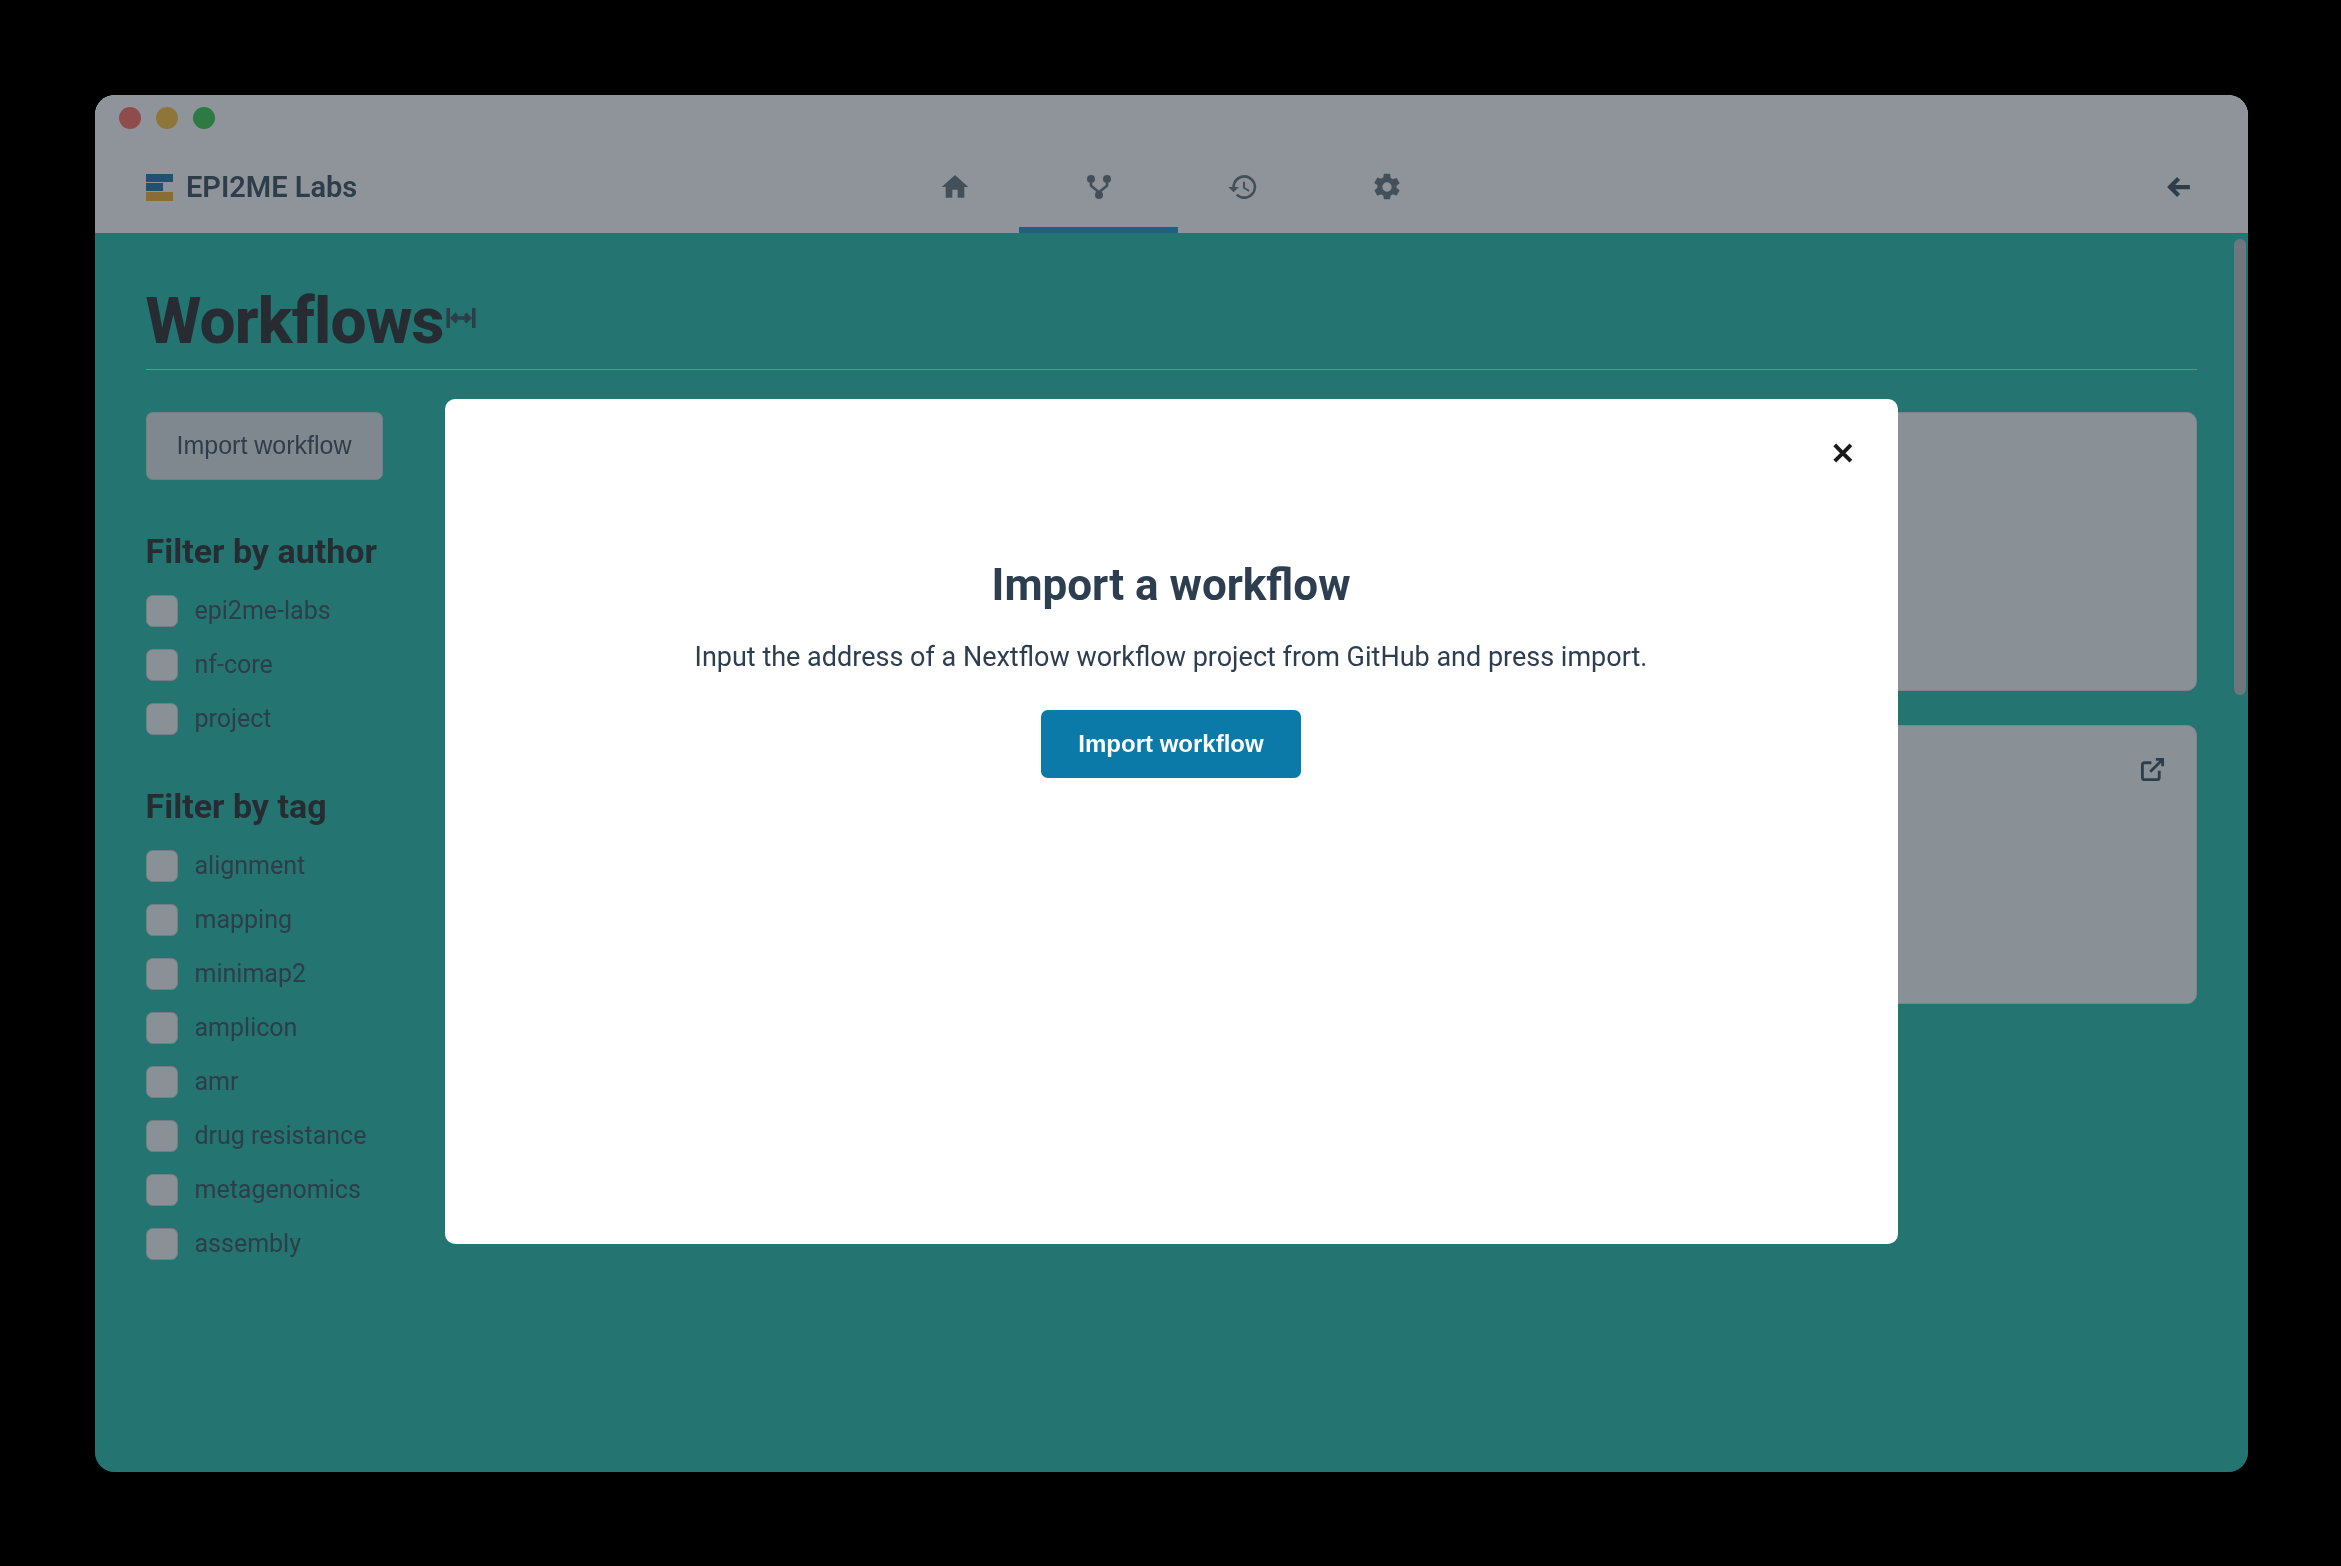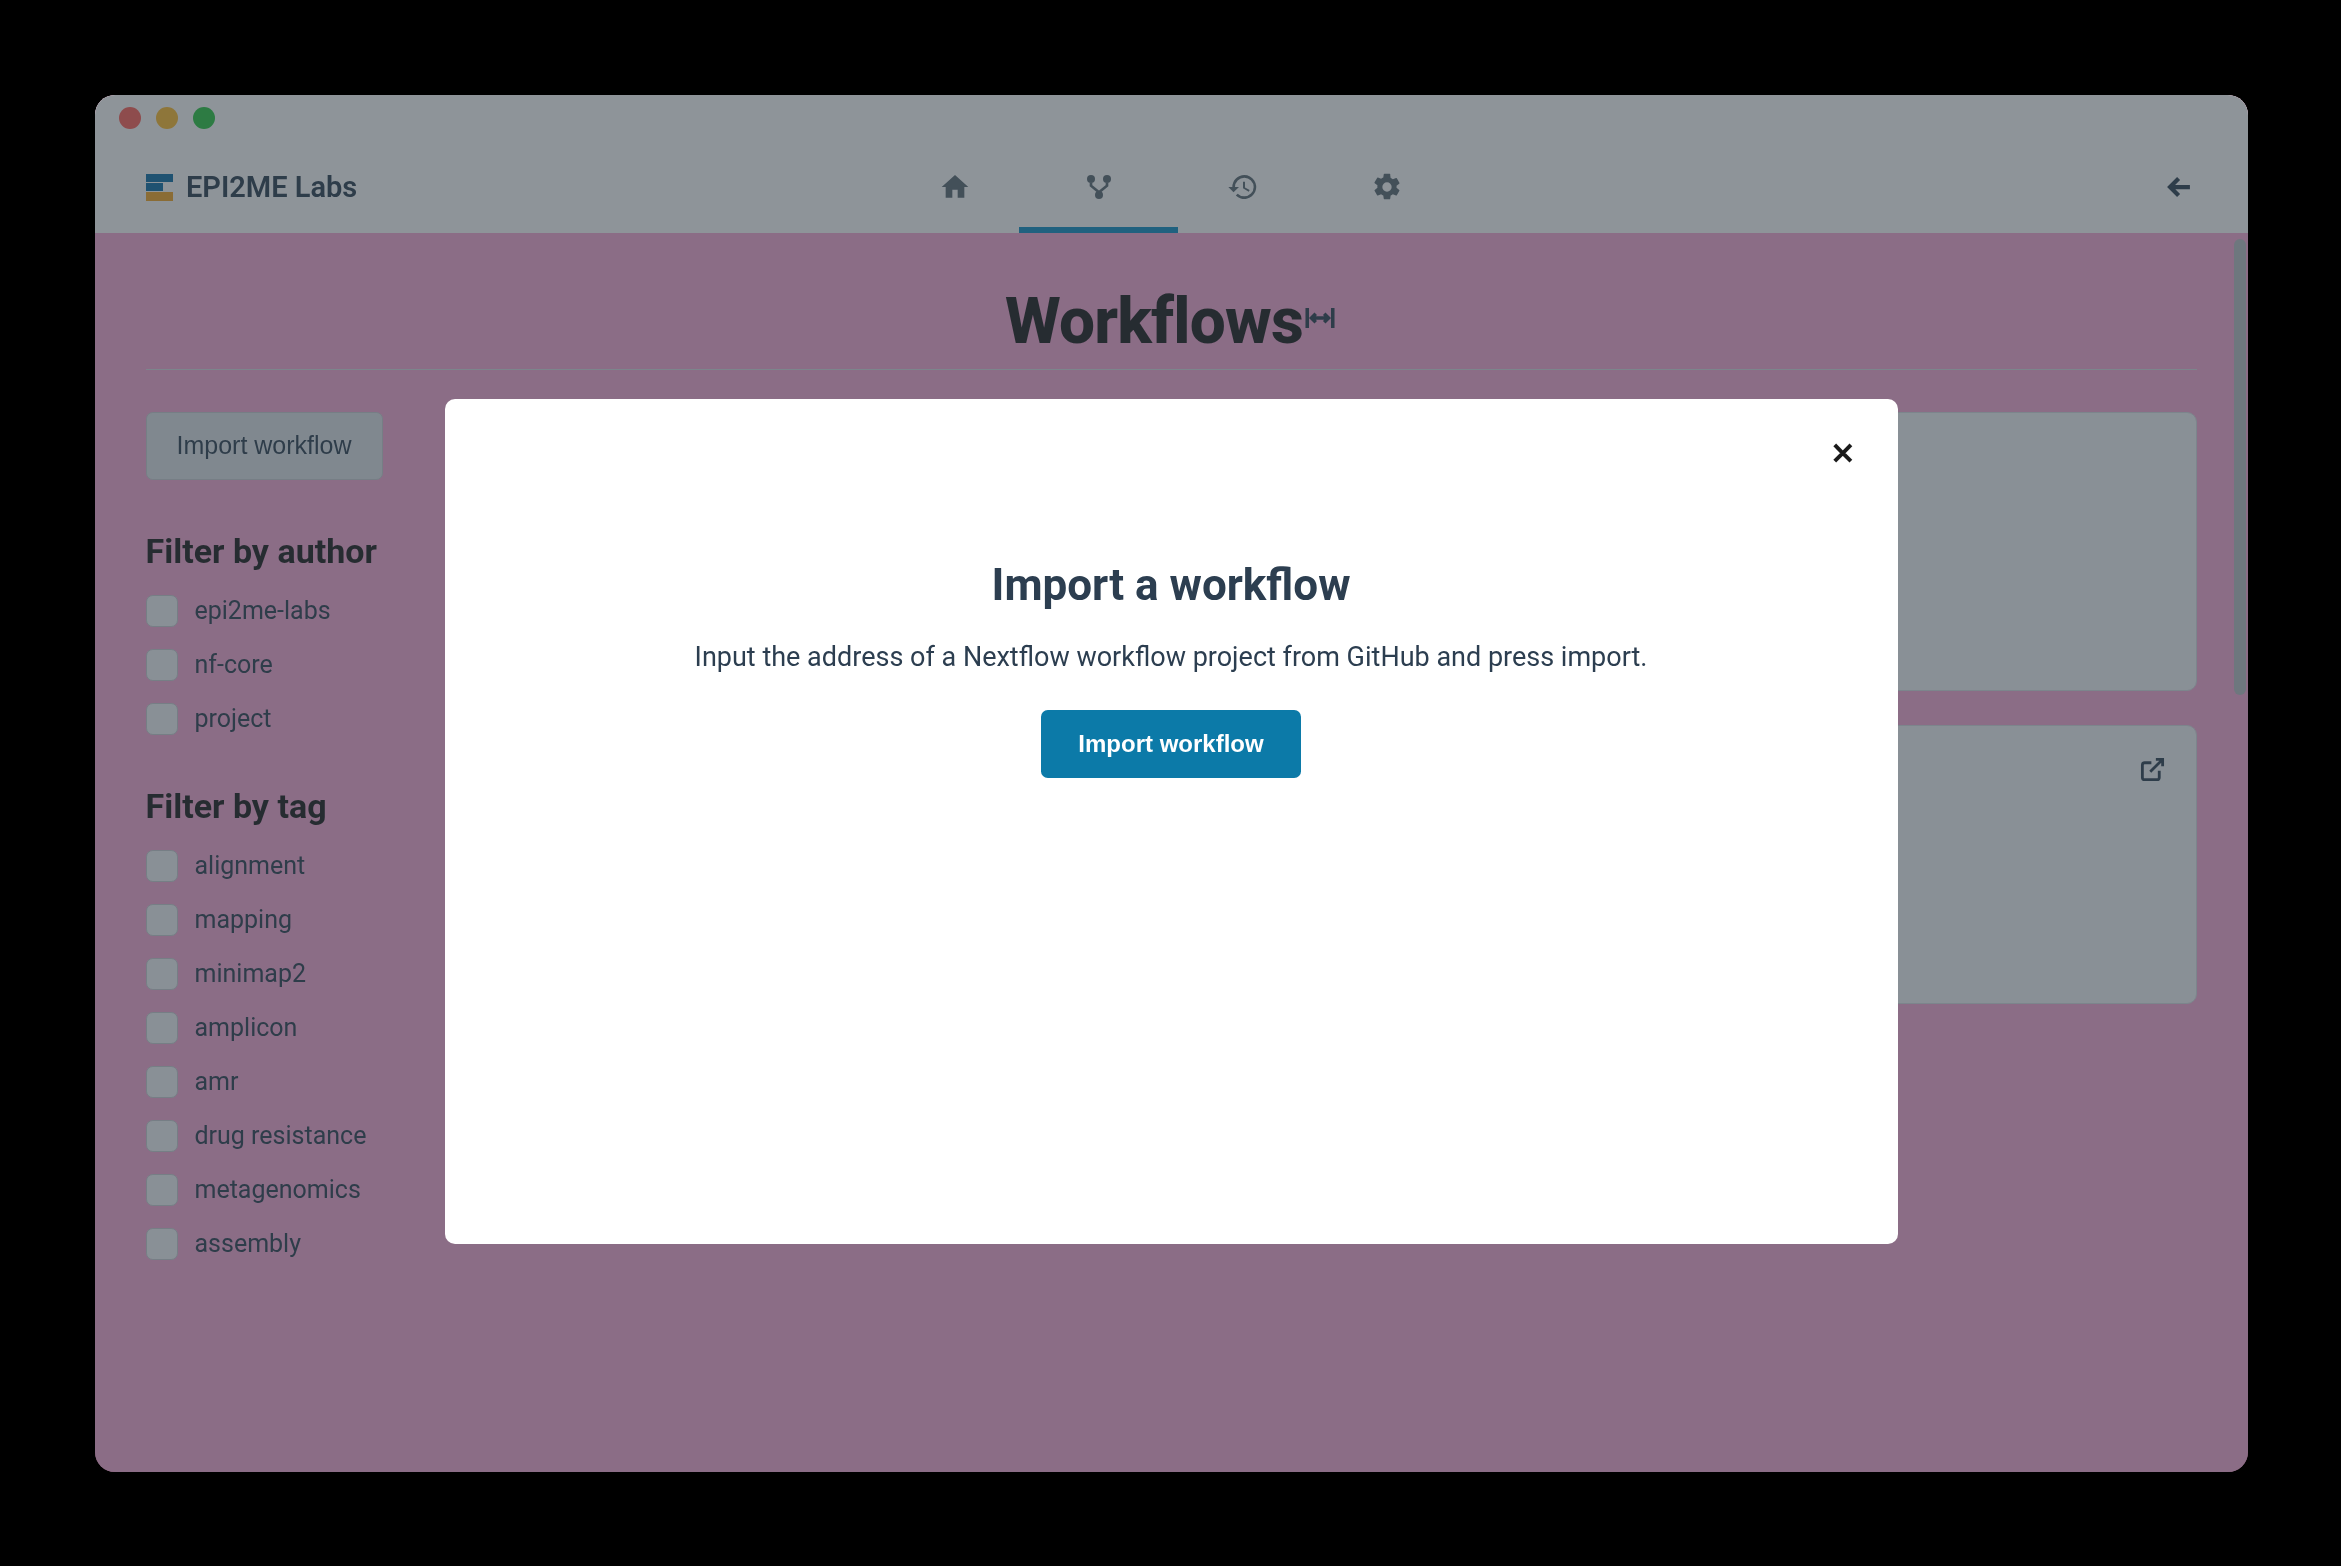--- a/index.html
+++ b/index.html
@@ -14,21 +14,21 @@
       width: 2342px;
       height: 1566px;
       display: flex;
       align-items: center;
       justify-content: center;
     }
     
     .app-window {
       width: 2153px;
       height: 1377px;
-      background: #f9a8d4;
+      background: #14b8a6;
       border-radius: 20px;
       overflow: hidden;
       position: relative;
       box-shadow: 0 17px 51px rgba(0,0,0,0.5);
     }
     
     .titlebar {
       height: 47px;
       background: #fff;
       display: flex;
@@ -135,21 +135,21 @@
     
     .main-content {
       padding: 51px 51px 0 51px;
       position: relative;
       height: calc(100% - 139px);
       overflow: hidden;
     }
     
     .page-header {
       display: flex;
-      justify-content: center;
+      justify-content: flex-start;
       align-items: center;
       border-bottom: 1.7px solid #d8dde2;
       padding-bottom: 10px;
     }
     
     .page-title {
       font-size: 64px;
       font-weight: 800;
       color: #1a1a1a;
       letter-spacing: -0.8px;

